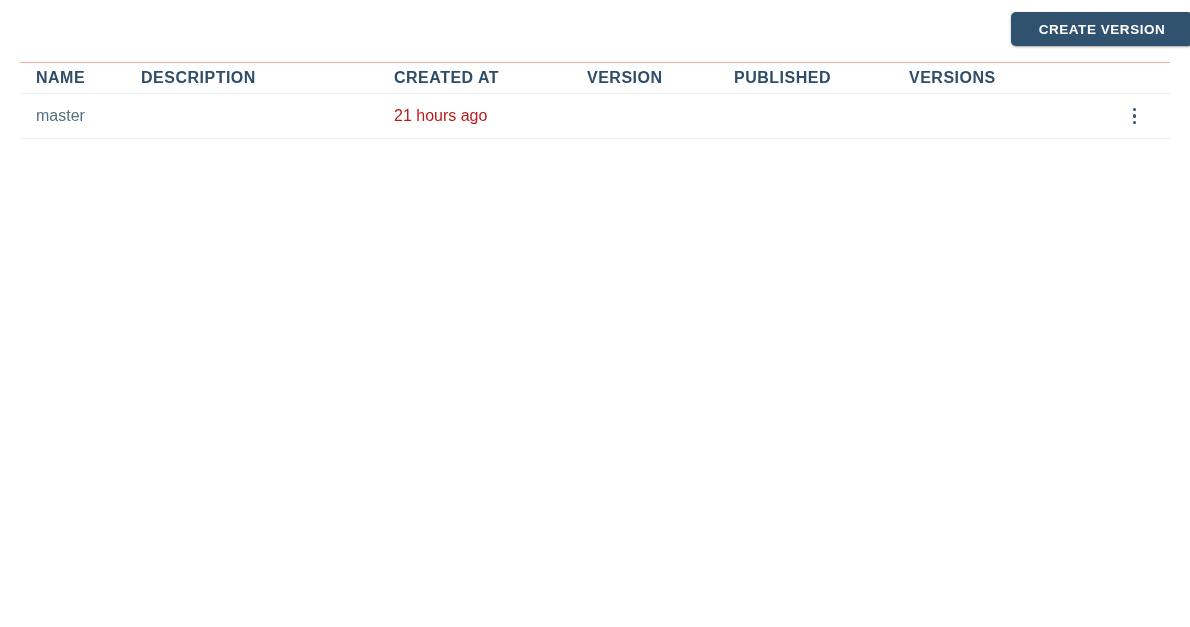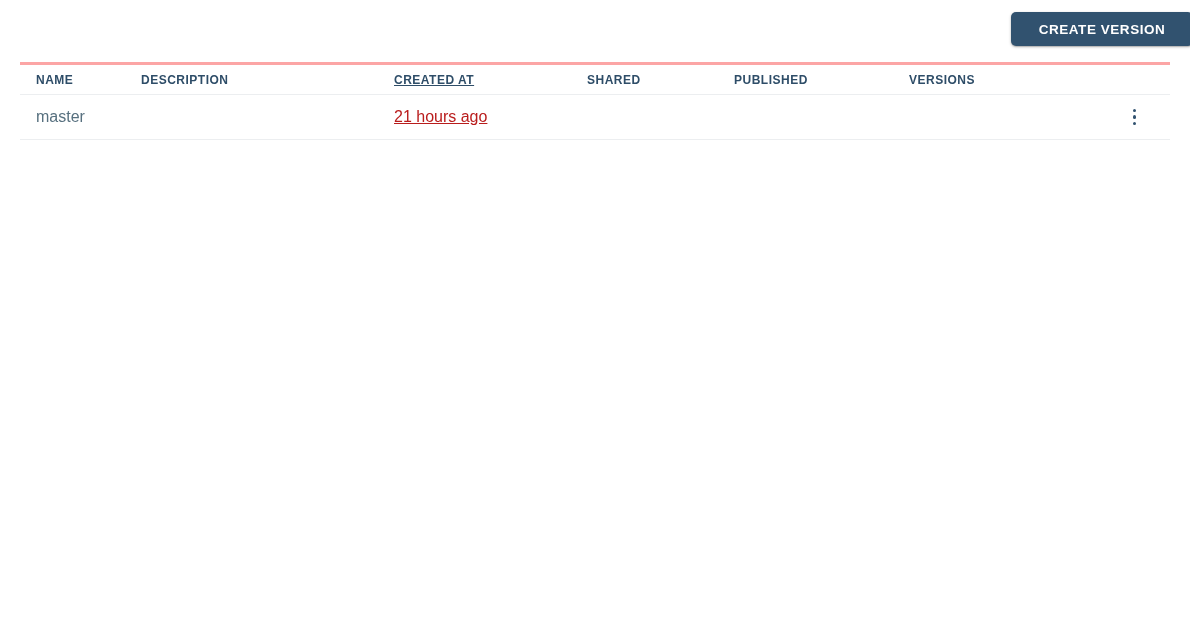--- a/index.html
+++ b/index.html
@@ -76,47 +76,47 @@
     border-collapse: collapse;
     table-layout: fixed;
   }
 
   .versions-table thead tr {
     height: 31px;
   }
 
   .versions-table th {
     text-align: left;
-    font-size: 12px;
+    font-size: 16px;
     font-weight: bold;
     color: #2e4d68;
     letter-spacing: 0.5px;
     padding: 0;
-    border-top: 3px solid #fca5a5;
+    border-top: 1px solid #fca5a5;
     border-bottom: 1px solid #eceef0;
     vertical-align: middle;
     white-space: nowrap;
   }
 
   .versions-table tbody tr {
     height: 45px;
   }
 
   .versions-table td {
     font-size: 16px;
     color: #57707f;
     padding: 0;
     border-bottom: 1px solid #eceef0;
     vertical-align: middle;
     white-space: nowrap;
   }
 
   .col-name      { width: 121px; padding-left: 16px !important; }
   .col-desc      { width: 253px; }
-  .col-created   { width: 193px; text-decoration: underline; }
+  .col-created   { width: 193px; }
   .col-shared    { width: 147px; }
   .col-published { width: 175px; }
   .col-scheduled { width: 190px; }
   .col-actions   { width: 71px; }
 
   td.col-created { color: #b91c1c; }
 
   .row-menu-cell {
     text-align: center;
   }
@@ -170,21 +170,21 @@
       <col class="col-shared">
       <col class="col-published">
       <col class="col-scheduled">
       <col class="col-actions">
     </colgroup>
     <thead>
       <tr>
         <th class="col-name">NAME</th>
         <th class="col-desc">DESCRIPTION</th>
         <th class="col-created">CREATED AT</th>
-        <th class="col-shared">SHARED</th>
+        <th class="col-shared">VERSION</th>
         <th class="col-published">PUBLISHED</th>
         <th class="col-scheduled">VERSIONS</th>
         <th class="col-actions"></th>
       </tr>
     </thead>
     <tbody>
       <tr>
         <td class="col-name">master</td>
         <td class="col-desc"></td>
         <td class="col-created">21 hours ago</td>

